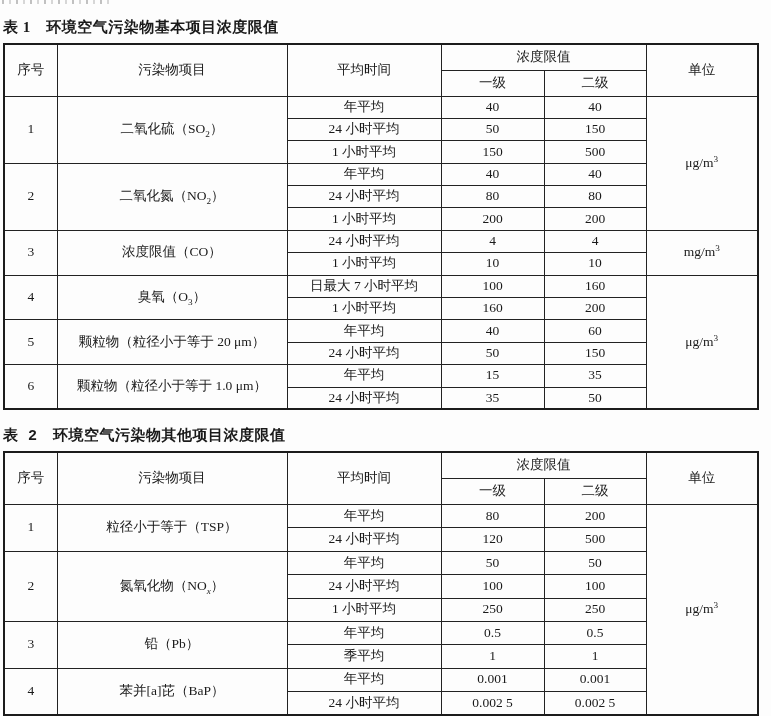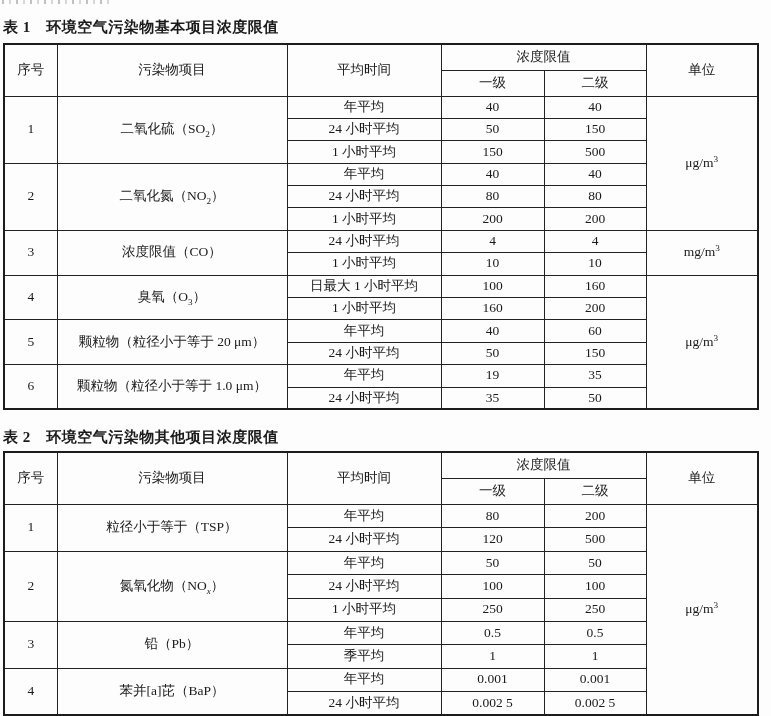--- a/index.html
+++ b/index.html
@@ -16,21 +16,21 @@
       rgba(70,70,70,.55) 0 2px, transparent 2px 7px,
       rgba(70,70,70,.35) 7px 9px, transparent 9px 14px);
     opacity:.6;
   }
   .tbl-title{
     width:754px;margin:0 0 0 3px;text-align:left;
     font-weight:bold;font-size:15px;line-height:18px;
     letter-spacing:.5px;
   }
   .title-1{padding-top:18px;margin-bottom:7px;}
-  .title-2{margin-top:18px;margin-bottom:5px;}
+  .title-2{margin-top:18px;margin-bottom:5px;font-family:Liberation Mono, monospace;}
   table{
     table-layout:fixed;border-collapse:collapse;
     width:754px;margin-left:3px;
     border:2px solid #1c1c1c;
   }
   th,td{
     border:1px solid #222;
     text-align:center;vertical-align:middle;
     font-size:13.5px;font-weight:normal;
     padding:0 2px;line-height:1.25;
@@ -123,21 +123,21 @@
         <td rowspan="2">mg/m<sup>3</sup></td>
       </tr>
       <tr>
         <td>1 小时平均</td>
         <td>10</td>
         <td>10</td>
       </tr>
       <tr>
         <td rowspan="2">4</td>
         <td rowspan="2">臭氧（O<sub>3</sub>）</td>
-        <td>日最大 1 小时平均</td>
+        <td>日最大 7 小时平均</td>
         <td>100</td>
         <td>160</td>
         <td rowspan="6">μg/m<sup>3</sup></td>
       </tr>
       <tr>
         <td>1 小时平均</td>
         <td>160</td>
         <td>200</td>
       </tr>
       <tr>
@@ -149,21 +149,21 @@
       </tr>
       <tr>
         <td>24 小时平均</td>
         <td>50</td>
         <td>150</td>
       </tr>
       <tr>
         <td rowspan="2">6</td>
         <td rowspan="2">颗粒物（粒径小于等于 1.0 μm）</td>
         <td>年平均</td>
-        <td>19</td>
+        <td>15</td>
         <td>35</td>
       </tr>
       <tr>
         <td>24 小时平均</td>
         <td>35</td>
         <td>50</td>
       </tr>
     </tbody>
 </table>
 

